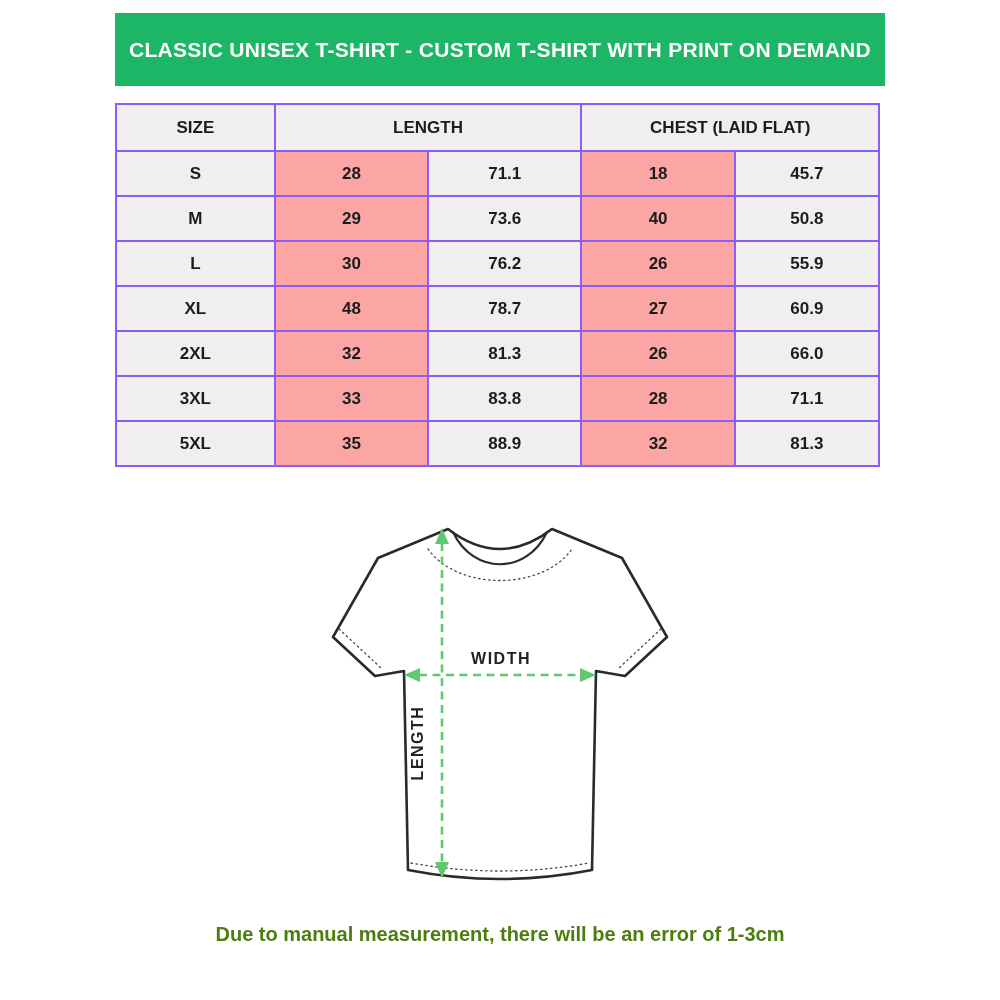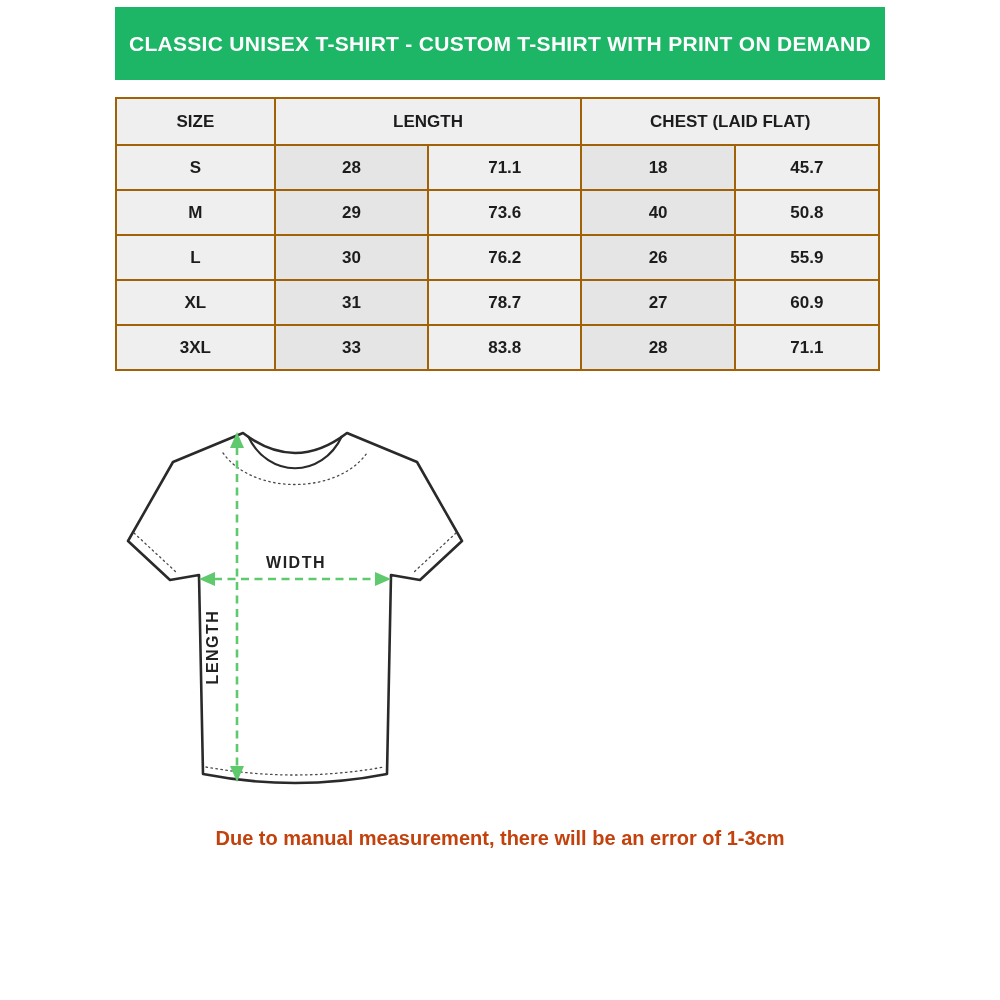--- a/index.html
+++ b/index.html
@@ -7,21 +7,21 @@
   body {
     width: 1000px; height: 1000px;
     font-family: "Liberation Sans", sans-serif;
     overflow: hidden;
   }
   .page { width: 1000px; height: 1000px; background: #ffffff; }
   .content { width: 770px; margin: 0 auto; }
 
   
   .banner {
-    margin-top: 7px;
+    margin-top: 13px;
     height: 73px;
     background: #1db566;
     display: flex; align-items: center; justify-content: center;
   }
   .banner-title {
     color: #ffffff;
     font-size: 21px;
     font-weight: 700;
     letter-spacing: 0.3px;
     text-align: center;
@@ -29,50 +29,50 @@
   }
 
   
   table.size-chart {
     margin-top: 17px;
     width: 765px;
     border-collapse: collapse;
     table-layout: fixed;
   }
   table.size-chart th, table.size-chart td {
-    border: 2px solid #a16207;
+    border: 2px solid #8b5cf6;
     text-align: center;
     vertical-align: middle;
     font-weight: 700;
     font-size: 17px;
     color: #1c1c1c;
   }
   table.size-chart th { height: 47px; background: #efefef; }
   table.size-chart td { height: 45px; }
   td.shaded { background: #efefef; }
-  td.plain  { background: #e5e5e5; }
+  td.plain  { background: #fca5a5; }
 
   
   .shirt-wrap {
     margin-top: 50px;
-    display: flex; justify-content: flex-start;
+    display: flex; justify-content: center;
   }
   .diagram-label {
     font-family: "Liberation Sans", sans-serif;
     font-size: 16px;
     font-weight: 700;
     letter-spacing: 1.5px;
     fill: #222222;
   }
 
   
   .note {
     margin-top: 34px;
     text-align: center;
-    color: #c2410c;
+    color: #4d7c0f;
     font-size: 20px;
     font-weight: 700;
   }
 </style>
 </head>
 <body>
 
 <div class="page">
   <div class="content">
 
@@ -112,31 +112,45 @@
         </tr>
         <tr>
           <td class="shaded">L</td>
           <td class="plain">30</td>
           <td class="shaded">76.2</td>
           <td class="plain">26</td>
           <td class="shaded">55.9</td>
         </tr>
         <tr>
           <td class="shaded">XL</td>
-          <td class="plain">31</td>
+          <td class="plain">48</td>
           <td class="shaded">78.7</td>
           <td class="plain">27</td>
           <td class="shaded">60.9</td>
+        </tr>
+        <tr>
+          <td class="shaded">2XL</td>
+          <td class="plain">32</td>
+          <td class="shaded">81.3</td>
+          <td class="plain">26</td>
+          <td class="shaded">66.0</td>
         </tr>
         <tr>
           <td class="shaded">3XL</td>
           <td class="plain">33</td>
           <td class="shaded">83.8</td>
           <td class="plain">28</td>
           <td class="shaded">71.1</td>
+        </tr>
+        <tr>
+          <td class="shaded">5XL</td>
+          <td class="plain">35</td>
+          <td class="shaded">88.9</td>
+          <td class="plain">32</td>
+          <td class="shaded">81.3</td>
         </tr>
       </tbody>
     </table>
 
     <div class="shirt-wrap">
       <svg width="360" height="372" viewBox="0 0 360 372">
 
         <path d="M 128,12
                  Q 180,52 232,12
                  L 302,41

